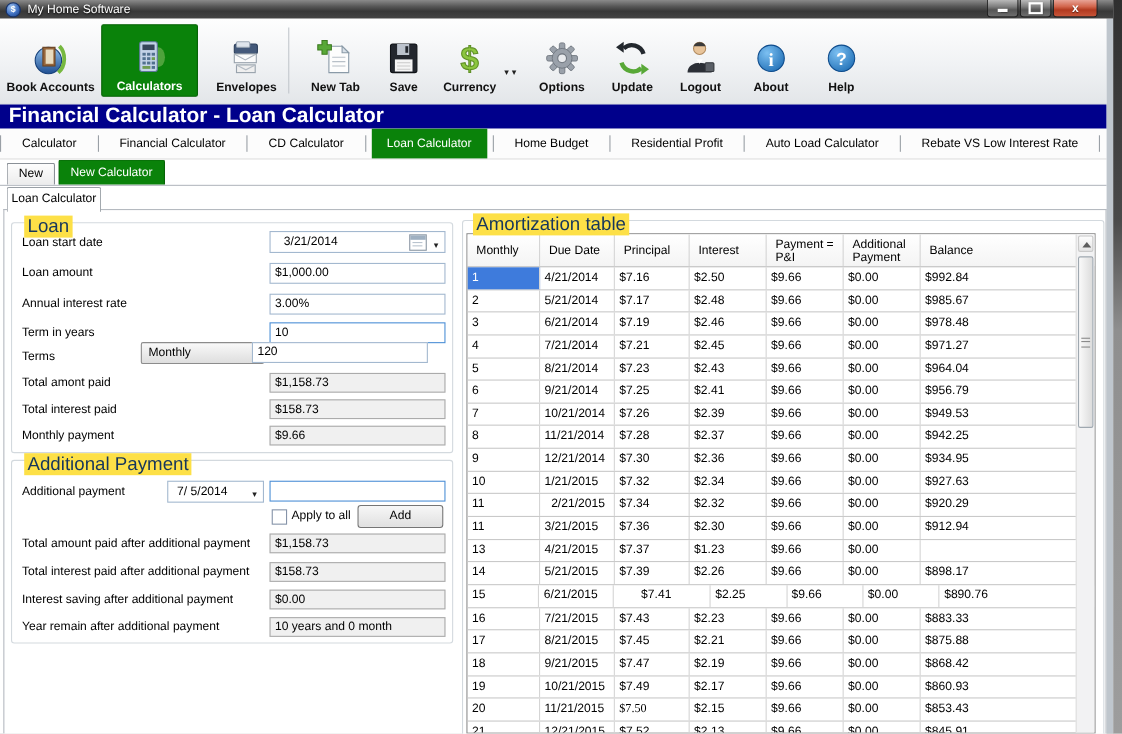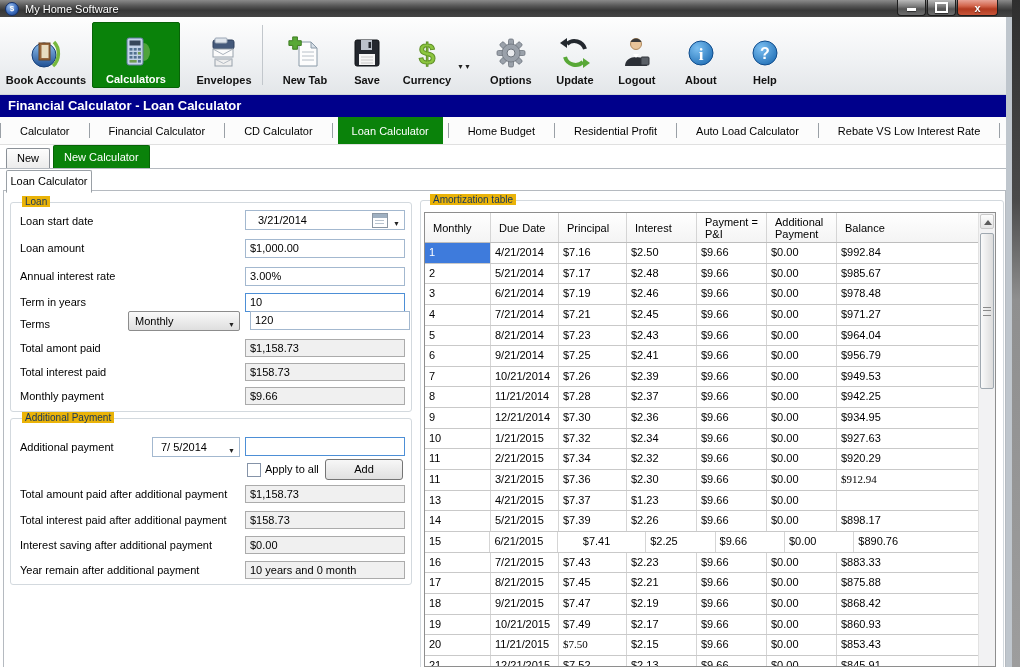--- a/index.html
+++ b/index.html
@@ -33,40 +33,40 @@
   .tb-btn{margin-top:5px;height:66px;display:flex;flex-direction:column;align-items:center;
     justify-content:flex-end;padding-bottom:2px;box-sizing:border-box;border-radius:2px;}
   .tb-btn .tb-icon{width:34px;height:38px;display:flex;align-items:center;justify-content:center;}
   .tb-label{font-weight:bold;font-size:11px;color:#111;white-space:nowrap;margin-top:2px;}
   .tb-btn.active{background:#0A820A;border:1px solid #076307;}
   .tb-btn.active .tb-label{color:#fff;}
   .tb-sep{width:1px;height:60px;background:#c2c7cc;margin-top:8px;}
   .tb-dd{align-self:center;margin-top:22px;font-size:7px;color:#222;}
   
   .banner{position:absolute;left:0;top:95px;width:1006px;height:22px;background:#00008B;
-    color:#fff;font-weight:bold;font-size:13px;line-height:22px;padding-left:8px;box-sizing:border-box;}
+    color:#fff;font-weight:bold;font-size:19px;line-height:22px;padding-left:8px;box-sizing:border-box;}
   
   .tabsrow{position:absolute;left:0;top:117px;width:1006px;height:27px;background:#fcfcfc;
     display:flex;align-items:stretch;border-bottom:1px solid #e0e0e0;}
   .tabsep{width:1px;height:15px;background:#9aa0a6;align-self:center;}
   .ctab{display:flex;align-items:center;padding:0 14px;margin:0 5px;cursor:default;white-space:nowrap;}
   .ctab.active{background:#0A820A;color:#fff;margin:0 5px;}
   
   .subtabs{position:absolute;left:6px;top:145px;height:23px;display:flex;align-items:flex-end;}
   .stab{border:1px solid #8a9097;border-bottom:none;border-radius:2px 2px 0 0;
     background:linear-gradient(#fdfdfd,#ececec);padding:0 10px;height:19px;line-height:19px;margin-right:3px;}
   .stab.active{background:#0A820A;color:#fff;border-color:#076307;height:22px;line-height:22px;font-size:11px;}
   
   .content{position:absolute;left:0;top:168px;width:1006px;height:499px;background:#fff;border-top:1px solid #b5bac0;}
   .pagetab{position:absolute;left:6px;top:170px;width:84px;height:21px;border:1px solid #9aa0a6;
     border-bottom:1px solid #fff;background:#fff;text-align:center;line-height:20px;z-index:3;border-radius:2px 2px 0 0;}
   .pagepanel{position:absolute;left:3px;top:190px;width:1003px;height:477px;border:1px solid #b5bac0;border-bottom:none;background:#fff;box-sizing:border-box;}
   
   .groupbox{position:absolute;border:1px solid #d3d9de;border-radius:3px;background:#fff;}
-  .gb-label{position:absolute;background:#eab308;padding:0 3px;color:#16365c;font-size:10px;z-index:2;}
+  .gb-label{position:absolute;background:#fde047;padding:0 3px;color:#16365c;font-size:17px;z-index:2;}
   
   .frm-label{position:absolute;color:#000;white-space:nowrap;}
   .txt{position:absolute;background:#fff;border:1px solid #a3b8cf;box-sizing:border-box;
     padding:2px 4px;font-size:11px;line-height:13px;overflow:hidden;white-space:nowrap;}
   .txt.focus{border-color:#4d8fd6;}
   .txt.ro{background:#f0f0f0;border-color:#ababab;}
   .combo{position:absolute;box-sizing:border-box;border:1px solid #8c8c8c;border-radius:2px;
     background:linear-gradient(#f9f9f9,#dedede);padding:2px 16px 2px 6px;line-height:14px;}
   .combo .arr, .datepick .arr, .datecombo .arr{position:absolute;right:4px;top:50%;margin-top:-3px;font-size:7px;color:#222;}
   .datepick,.datecombo{position:absolute;box-sizing:border-box;border:1px solid #a3b8cf;background:#fff;padding:2px 16px 2px 8px;line-height:14px;}
@@ -332,21 +332,21 @@
   <div class="txt" style="left:245px;top:267px;width:160px;height:19px;">3.00%</div>
 
   <div class="frm-label" style="left:20px;top:296px;">Term in years</div>
   <div class="txt focus" style="left:245px;top:293px;width:160px;height:19px;">10</div>
 
   <div class="frm-label" style="left:20px;top:318px;">Terms</div>
   <div class="combo" style="left:128px;top:311px;width:112px;height:20px;">
     <span>Monthly</span>
     <span class="arr">▼</span>
   </div>
-  <div class="txt" style="left:250px;top:311px;width:160px;height:19px;">120</div>
+  <div class="txt" style="left:229px;top:311px;width:160px;height:19px;">120</div>
 
   <div class="frm-label" style="left:20px;top:342px;">Total amont paid</div>
   <div class="txt ro" style="left:245px;top:339px;width:160px;height:18px;">$1,158.73</div>
 
   <div class="frm-label" style="left:20px;top:366px;">Total interest paid</div>
   <div class="txt ro" style="left:245px;top:363px;width:160px;height:18px;">$158.73</div>
 
   <div class="frm-label" style="left:20px;top:390px;">Monthly payment</div>
   <div class="txt ro" style="left:245px;top:387px;width:160px;height:18px;">$9.66</div>
 
@@ -475,35 +475,35 @@
           <div class="cell" style="width: 66px;">10</div>
           <div class="cell" style="width: 68px;">1/21/2015</div>
           <div class="cell" style="width: 68px;">$7.32</div>
           <div class="cell" style="width: 70px;">$2.34</div>
           <div class="cell" style="width: 70px;">$9.66</div>
           <div class="cell" style="width: 70px;">$0.00</div>
           <div class="cell" style="width: 142px;">$927.63</div>
         </div>
         <div class="grid-row">
           <div class="cell" style="width: 66px;">11</div>
-          <div class="cell" style="width: 68px;">2/21/2015</div>
+          <div class="cell" style="width: 68px; text-align: center;">2/21/2015</div>
           <div class="cell" style="width: 68px;">$7.34</div>
           <div class="cell" style="width: 70px;">$2.32</div>
           <div class="cell" style="width: 70px;">$9.66</div>
           <div class="cell" style="width: 70px;">$0.00</div>
           <div class="cell" style="width: 142px;">$920.29</div>
         </div>
         <div class="grid-row">
           <div class="cell" style="width: 66px;">11</div>
           <div class="cell" style="width: 68px;">3/21/2015</div>
           <div class="cell" style="width: 68px;">$7.36</div>
           <div class="cell" style="width: 70px;">$2.30</div>
           <div class="cell" style="width: 70px;">$9.66</div>
           <div class="cell" style="width: 70px;">$0.00</div>
-          <div class="cell" style="width: 142px; font-family: Liberation Serif, serif;">$912.94</div>
+          <div class="cell" style="width: 142px;">$912.94</div>
         </div>
         <div class="grid-row">
           <div class="cell" style="width: 66px;">13</div>
           <div class="cell" style="width: 68px;">4/21/2015</div>
           <div class="cell" style="width: 68px;">$7.37</div>
           <div class="cell" style="width: 70px;">$1.23</div>
           <div class="cell" style="width: 70px;">$9.66</div>
           <div class="cell" style="width: 70px;">$0.00</div>
         </div>
         <div class="grid-row">

